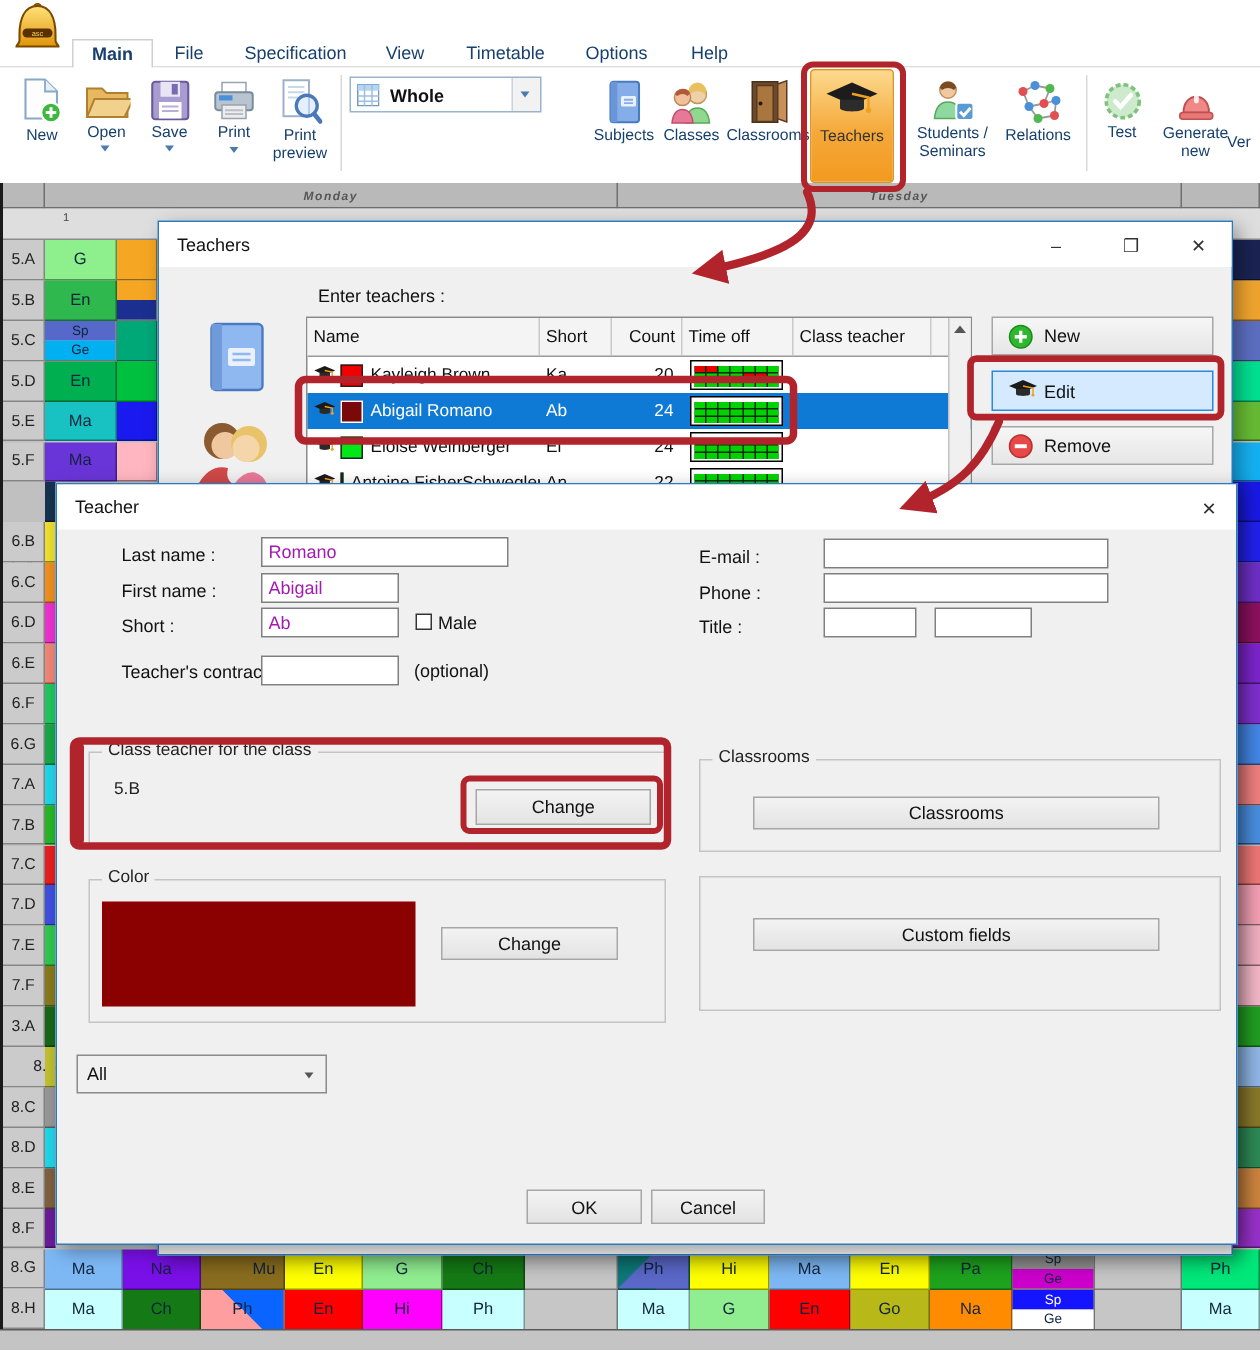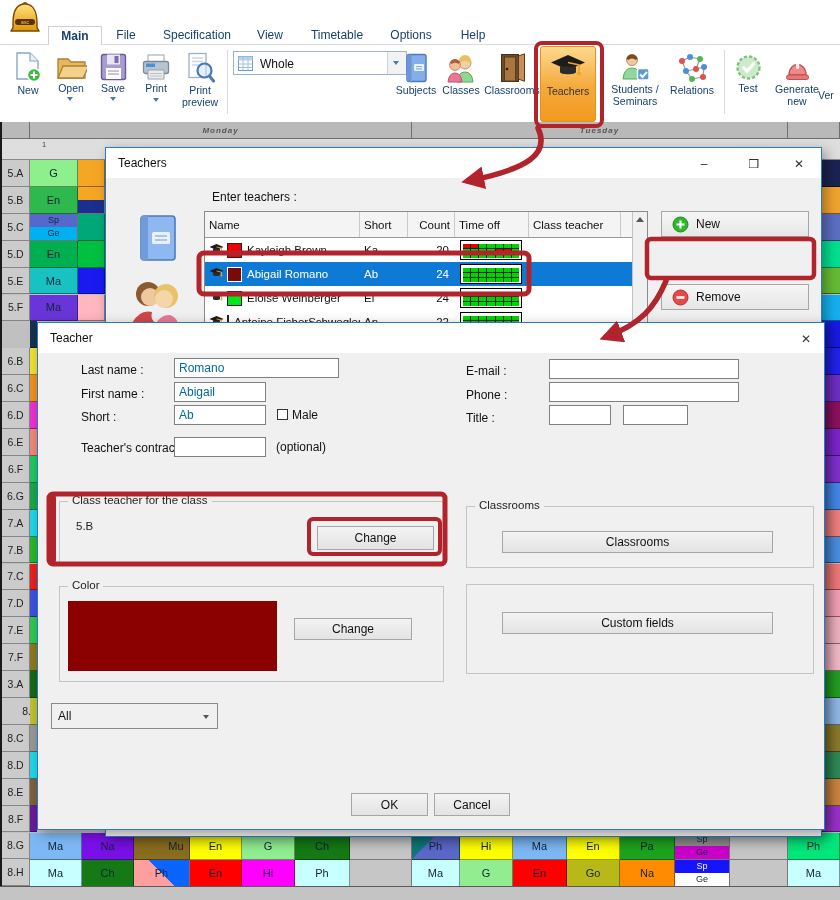--- a/index.html
+++ b/index.html
@@ -24,21 +24,21 @@
   .dayhdr{position:absolute;background:#b9b9b9;border-right:1px solid #6f6f6f;border-bottom:1px solid #6f6f6f;
           box-sizing:border-box;display:flex;align-items:center;justify-content:center;
           font-size:8px;font-weight:bold;font-style:italic;color:#565656;letter-spacing:1px;}
   .dialog{position:absolute;background:#f0f0f0;border:1px solid #2a7ac0;box-shadow:4px 4px 12px rgba(0,0,0,.35);box-sizing:border-box;}
   .titlebar{position:absolute;left:0;top:0;right:0;height:30px;background:#fff;}
   .titletext{position:absolute;left:12px;top:8px;font-size:12px;color:#111;}
   .winbtn{position:absolute;top:5px;width:26px;height:20px;text-align:center;line-height:20px;
           font-size:12px;color:#333;background:transparent;border:none;font-family:inherit;}
   .lbl{position:absolute;font-size:12px;color:#111;white-space:nowrap;}
   .input{position:absolute;background:#fff;border:1px solid #7f7f7f;font-size:12px;padding:0 4px;
-         box-sizing:border-box;font-family:inherit;color:#0369a1;}
+         box-sizing:border-box;font-family:inherit;color:#a21caf;}
   .btn{position:absolute;background:linear-gradient(#f3f3f3,#e3e3e3);border:1px solid #a6a6a6;
        font-size:12px;font-family:inherit;color:#111;box-sizing:border-box;}
   .group{position:absolute;border:1px solid #c4c4c4;box-sizing:border-box;}
   .group>span{position:absolute;top:-8px;left:8px;background:#f0f0f0;padding:0 4px;font-size:11.5px;color:#222;white-space:nowrap;text-align:right;}
   .sidebtn{position:absolute;width:148px;height:26px;background:linear-gradient(#f6f6f6,#e6e6e6);
            border:1px solid #a6a6a6;font-size:12px;font-family:inherit;color:#111;text-align:left;
            padding-left:34px;box-sizing:border-box;}
   .sidebtn svg{position:absolute;left:10px;top:4px;}
   .ttable{position:absolute;background:#fff;border:1px solid #8a8a8a;box-sizing:border-box;}
   .thead{display:flex;height:25px;background:#f4f4f4;border-bottom:1px solid #9a9a9a;}
@@ -138,21 +138,21 @@
         <rect x="3" y="1.5" width="17" height="24" fill="#fff" stroke="#9ab0c8" stroke-width="1.3"></rect>
         <path d="M6,6 h11 M6,9.5 h11 M6,13 h7" stroke="#c8d8e8" stroke-width="1.4"></path>
         <circle cx="18.5" cy="18.5" r="7" fill="rgba(205,228,255,.55)" stroke="#4a78b8" stroke-width="2.2"></circle>
         <path d="M23.5,24 L27.5,29" stroke="#4a78b8" stroke-width="3" stroke-linecap="round"></path>
       </svg>
       <span>Print preview</span>
     </div>
 
     <div class="vsep" style="left:227px;top:5px;height:64px;"></div>
 
-    <div class="abs" style="left:233px;top:6px;width:174px;height:24px;background:#fff;border:1px solid #9ab4cc;box-sizing:border-box;">
+    <div class="abs" style="left:233px;top:6px;width:128px;height:24px;background:#fff;border:1px solid #9ab4cc;box-sizing:border-box;font-weight:bold;">
       <svg class="abs" style="left:4px;top:4px;" width="15" height="15" viewBox="0 0 15 15">
         <rect x="0.5" y="0.5" width="14" height="14" fill="#fff" stroke="#6a9ac8"></rect>
         <rect x="0.5" y="0.5" width="14" height="4" fill="#b8d4f0"></rect>
         <path d="M5,0.5 v14 M10,0.5 v14 M0.5,8 h14 M0.5,11.5 h14" stroke="#9cc0e0" stroke-width="1"></path>
       </svg>
       <span class="abs" style="left:26px;top:5px;font-size:12px;color:#111;">Whole</span>
       <div class="abs" style="right:0;top:0;width:18px;height:22px;background:#f2f2f2;border-left:1px solid #c8d4e0;">
         <div class="caret" style="left:5px;top:9px;"></div>
       </div>
     </div>
@@ -595,20 +595,29 @@
       </div>
     </div>
 
     <button class="sidebtn" style="left:555px;top:63px;">
       <svg width="17" height="17" viewBox="0 0 17 17">
         <circle cx="8.5" cy="8.5" r="7.5" fill="#2eb82e" stroke="#1d8a1d"></circle>
         <path d="M8.5,4.5 v8 M4.5,8.5 h8" stroke="#fff" stroke-width="2.2"></path>
       </svg>
       <span>New</span>
     </button>
+    <button class="sidebtn" style="left:555px;top:99px;height:27px;background:#d6eaff;border:1px solid #2a8adf;">
+      <svg width="20" height="16" viewBox="0 0 30 24">
+        <polygon points="15,2 29,8 15,14 1,8" fill="#1a1a1a"></polygon>
+        <path d="M8,11 v5 c0,2.5 14,2.5 14,0 v-5" fill="#2a2a2a"></path>
+        <path d="M15,8 L25,10 v6" stroke="#f0a020" stroke-width="1.5" fill="none"></path>
+        <circle cx="25" cy="17" r="1.6" fill="#f0a020"></circle>
+      </svg>
+      <span>Edit</span>
+    </button>
     <button class="sidebtn" style="left:555px;top:136px;">
       <svg width="17" height="17" viewBox="0 0 17 17">
         <circle cx="8.5" cy="8.5" r="7.5" fill="#e84848" stroke="#b83030"></circle>
         <rect x="4.5" y="7.2" width="8" height="2.6" fill="#fff"></rect>
       </svg>
       <span>Remove</span>
     </button>
   </div>
 
   <div class="dialog" style="left:37px;top:322px;width:788px;height:508px;z-index:20;">

